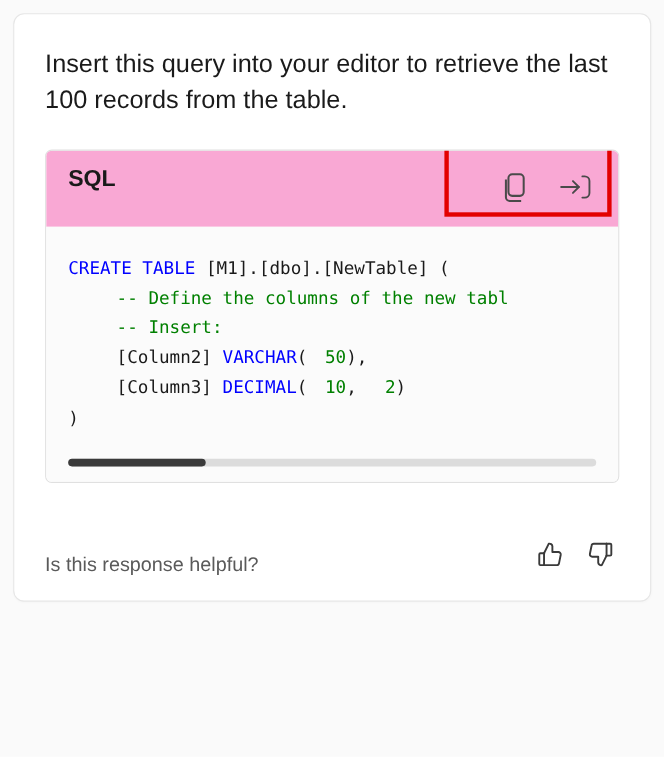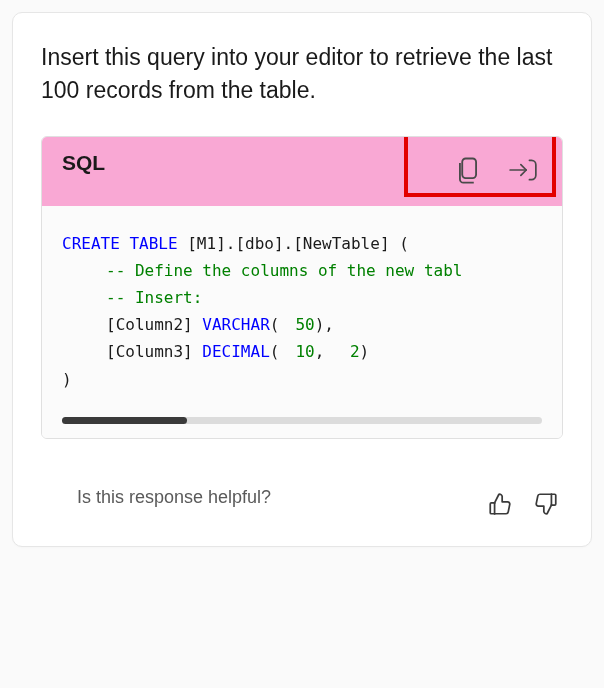--- a/index.html
+++ b/index.html
@@ -97,24 +97,23 @@
       position: absolute;
       left: 0;
       top: 0;
       height: 7px;
       width: 26%;
       background: #3a3a3a;
       border-radius: 4px;
     }
     .feedback-row {
       display: flex;
-      align-items: flex-start;
+      align-items: flex-end;
       justify-content: space-between;
       gap: 16px;
-      margin-left: 36px;
     }
     .feedback-text {
       font-size: 18px;
       color: #5a5a5a;
     }
     .feedback-buttons {
       display: flex;
       gap: 12px;
     }
     .fb-btn {

